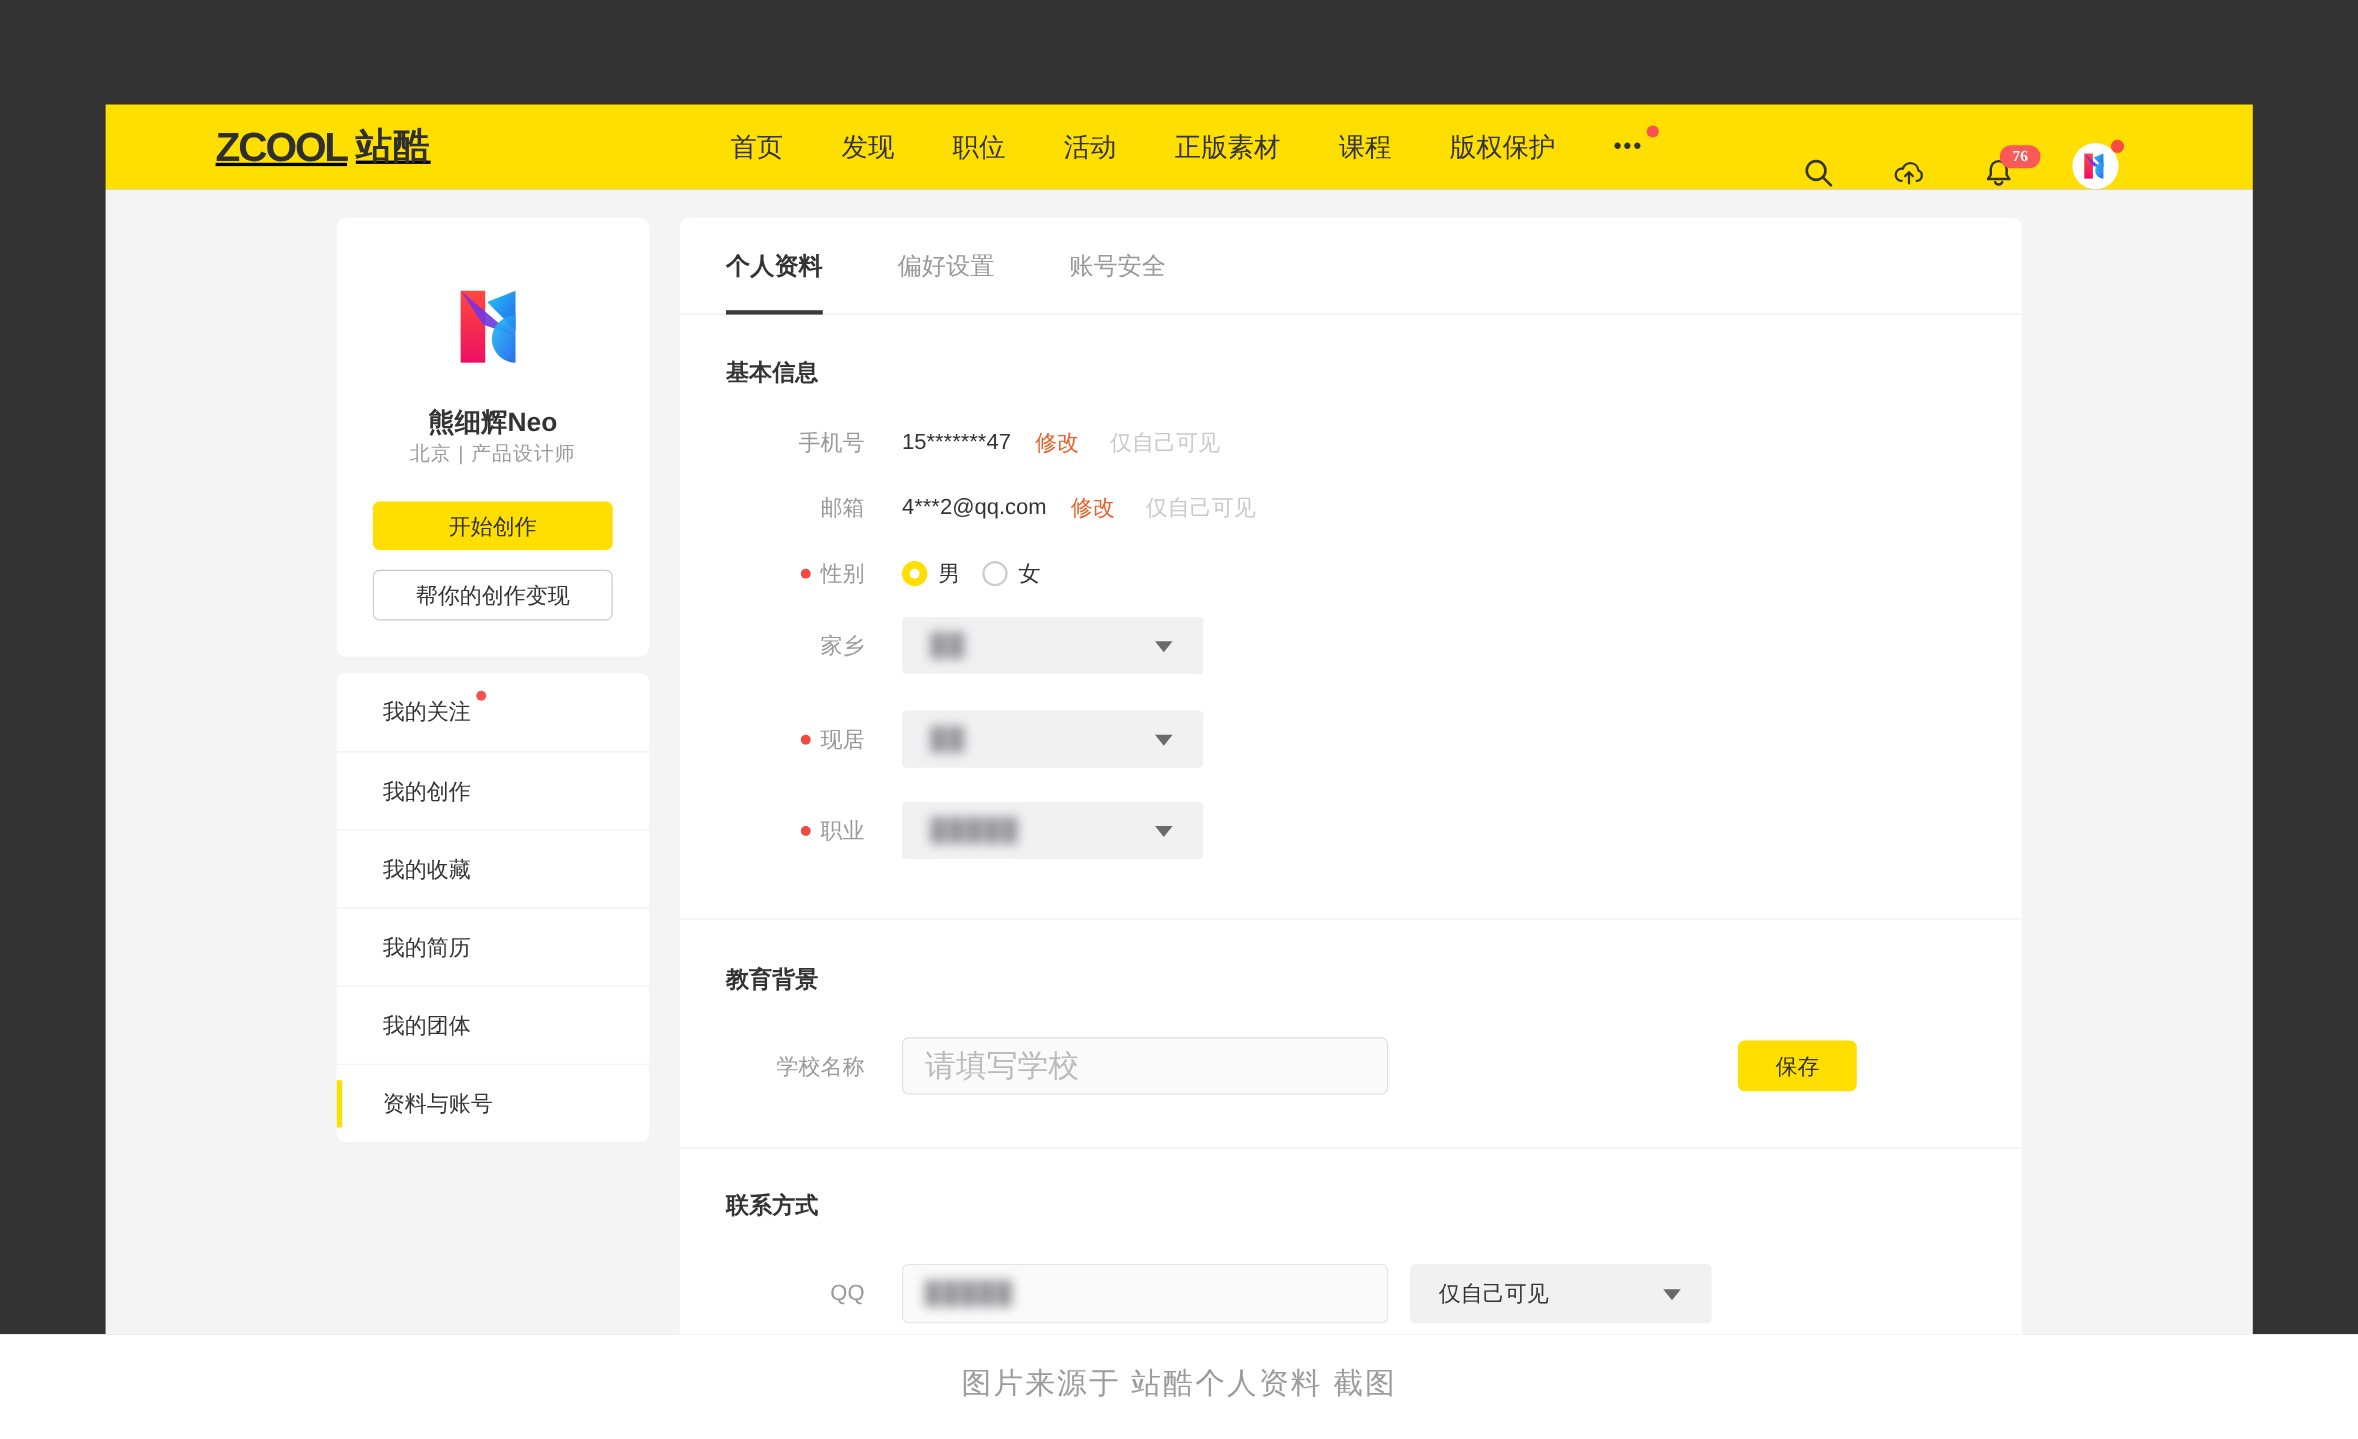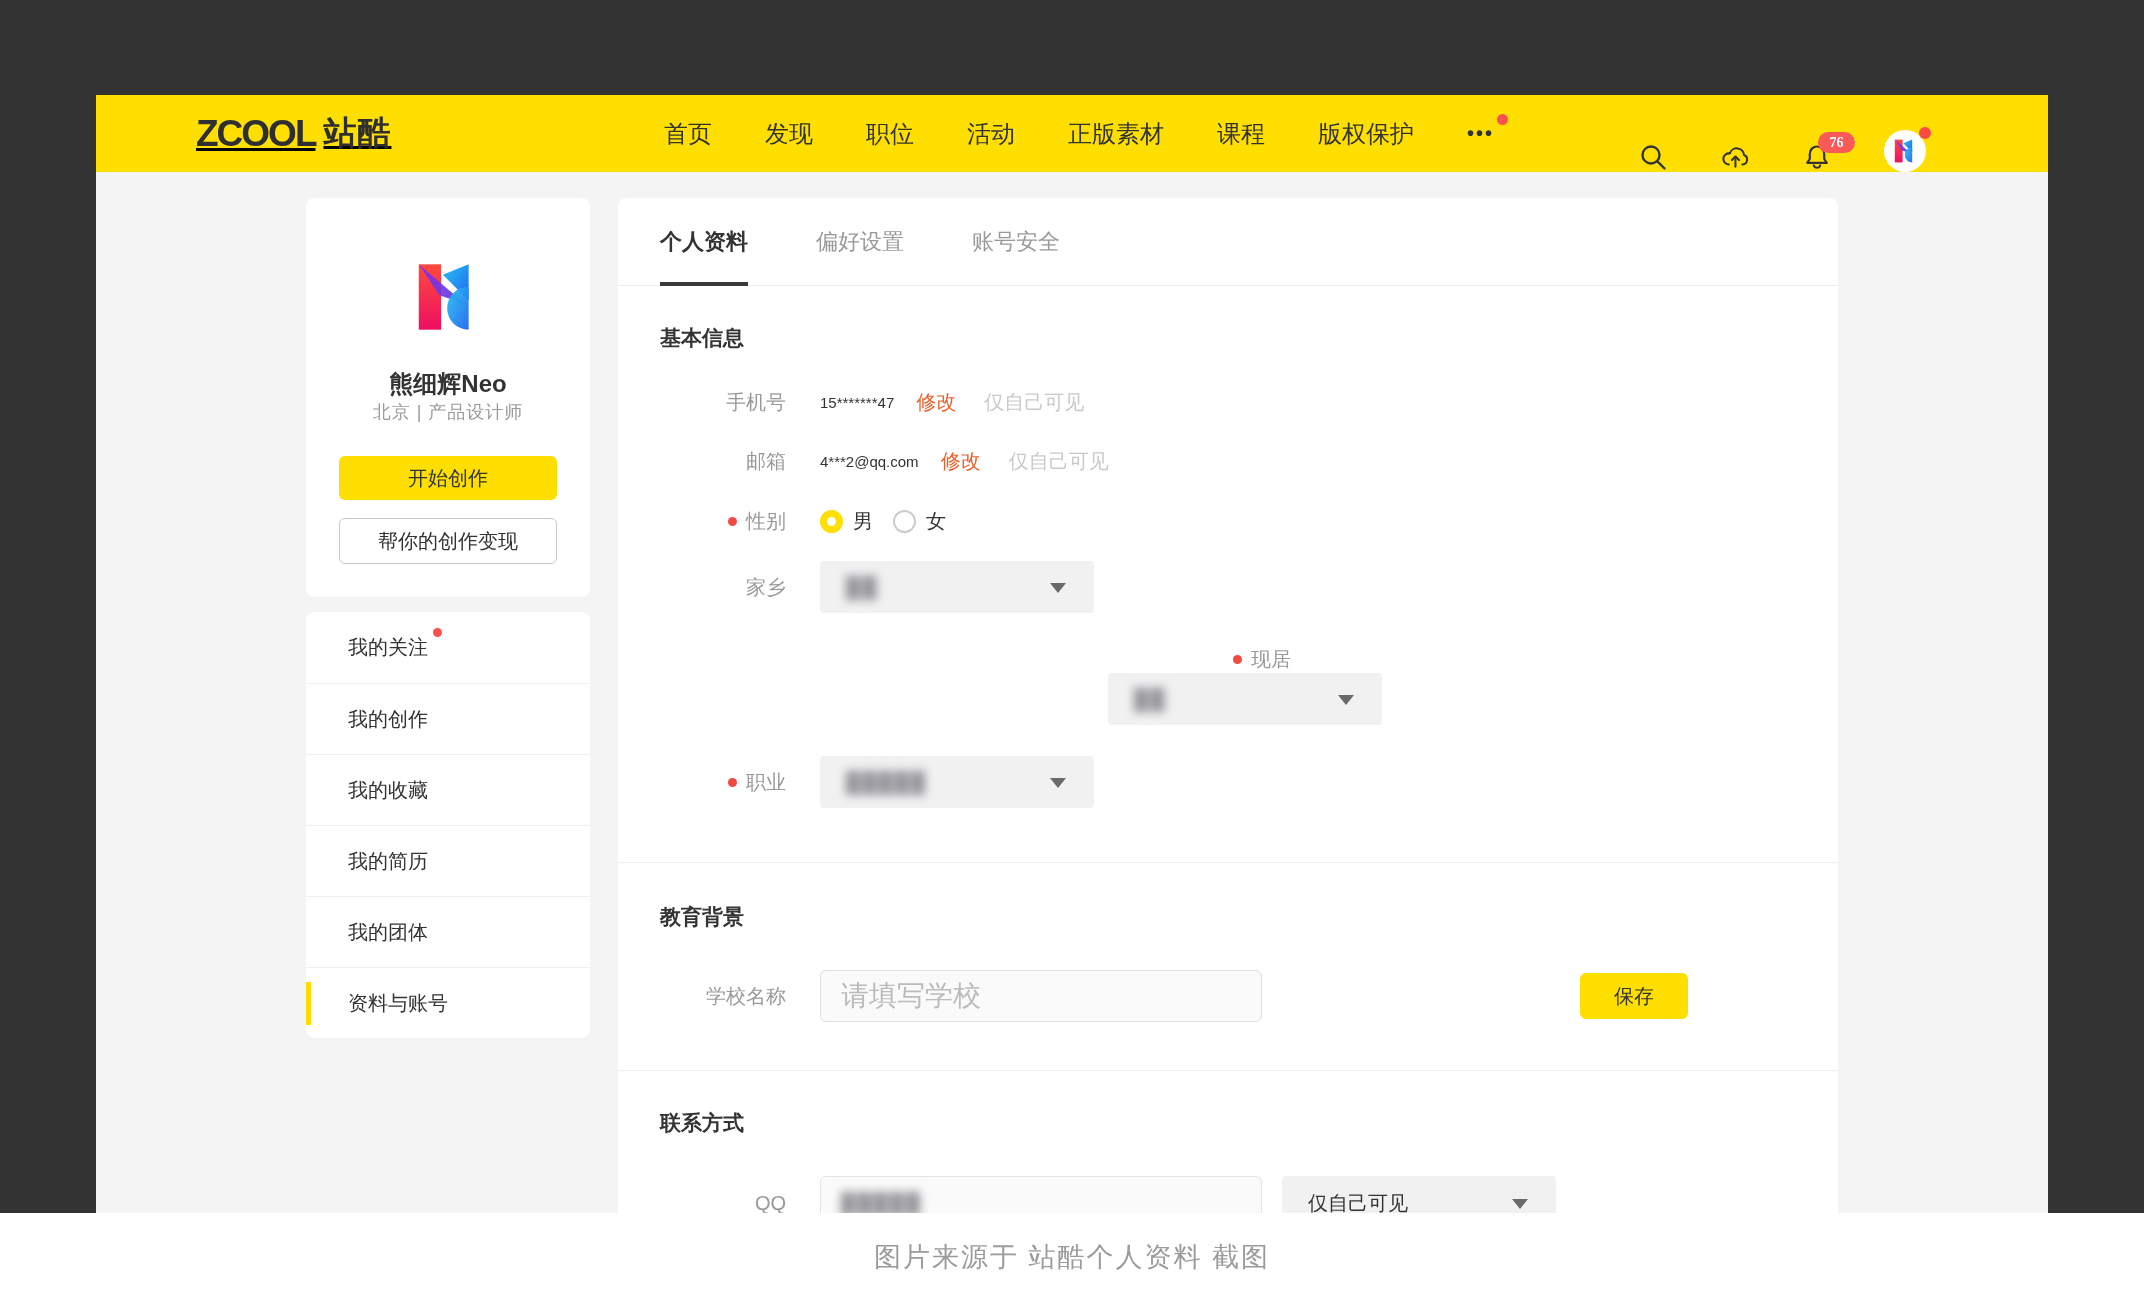--- a/index.html
+++ b/index.html
@@ -59,29 +59,29 @@
   .section { padding:0 42px; }
   .section + .section { border-top:1px solid #f0f0f0; }
   .sec-title { font-size:21px; font-weight:bold; color:#333; }
   #sec-basic { padding-top:38px; padding-bottom:54px; }
   #sec-edu { padding-top:40px; padding-bottom:48px; }
   #sec-contact { padding-top:38px; padding-bottom:22px; }
 
   .row { display:flex; align-items:center; }
   .row-label { width:126px; display:flex; justify-content:flex-end; align-items:center; gap:9px; font-size:20px; color:#999; flex:none; }
   .req-dot { width:9px; height:9px; border-radius:50%; background:#f04b42; flex:none; }
-  .row-value { margin-left:34px; font-size:15px; color:#333; }
+  .row-value { margin-left:34px; font-size:20px; color:#333; }
   .row-action { margin-left:22px; font-size:20px; color:#e8622c; cursor:pointer; text-decoration:none; }
   .row-note { margin-left:28px; font-size:20px; color:#c9c9c9; }
 
   .r-phone { margin-top:35px; height:30px; }
   .r-email { margin-top:29px; height:30px; }
   .r-gender { margin-top:30px; height:30px; }
   .r-home { margin-top:25px; }
-  .r-resid { margin-top:33px;flex-direction:column; }
+  .r-resid { margin-top:33px; }
   .r-occup { margin-top:31px; }
   .r-school { margin-top:39px; }
   .r-qq { margin-top:39px; }
 
   .gender-group { margin-left:34px; display:flex; align-items:center; gap:20px; }
   .radio-opt { display:flex; align-items:center; gap:10px; cursor:pointer; font-size:20px; color:#333; }
   .radio { width:23px; height:23px; border-radius:50%; background:#fff; }
   .radio.on { border:7px solid #ffdf00; }
   .radio.off { border:2px solid #ccc; }
 

